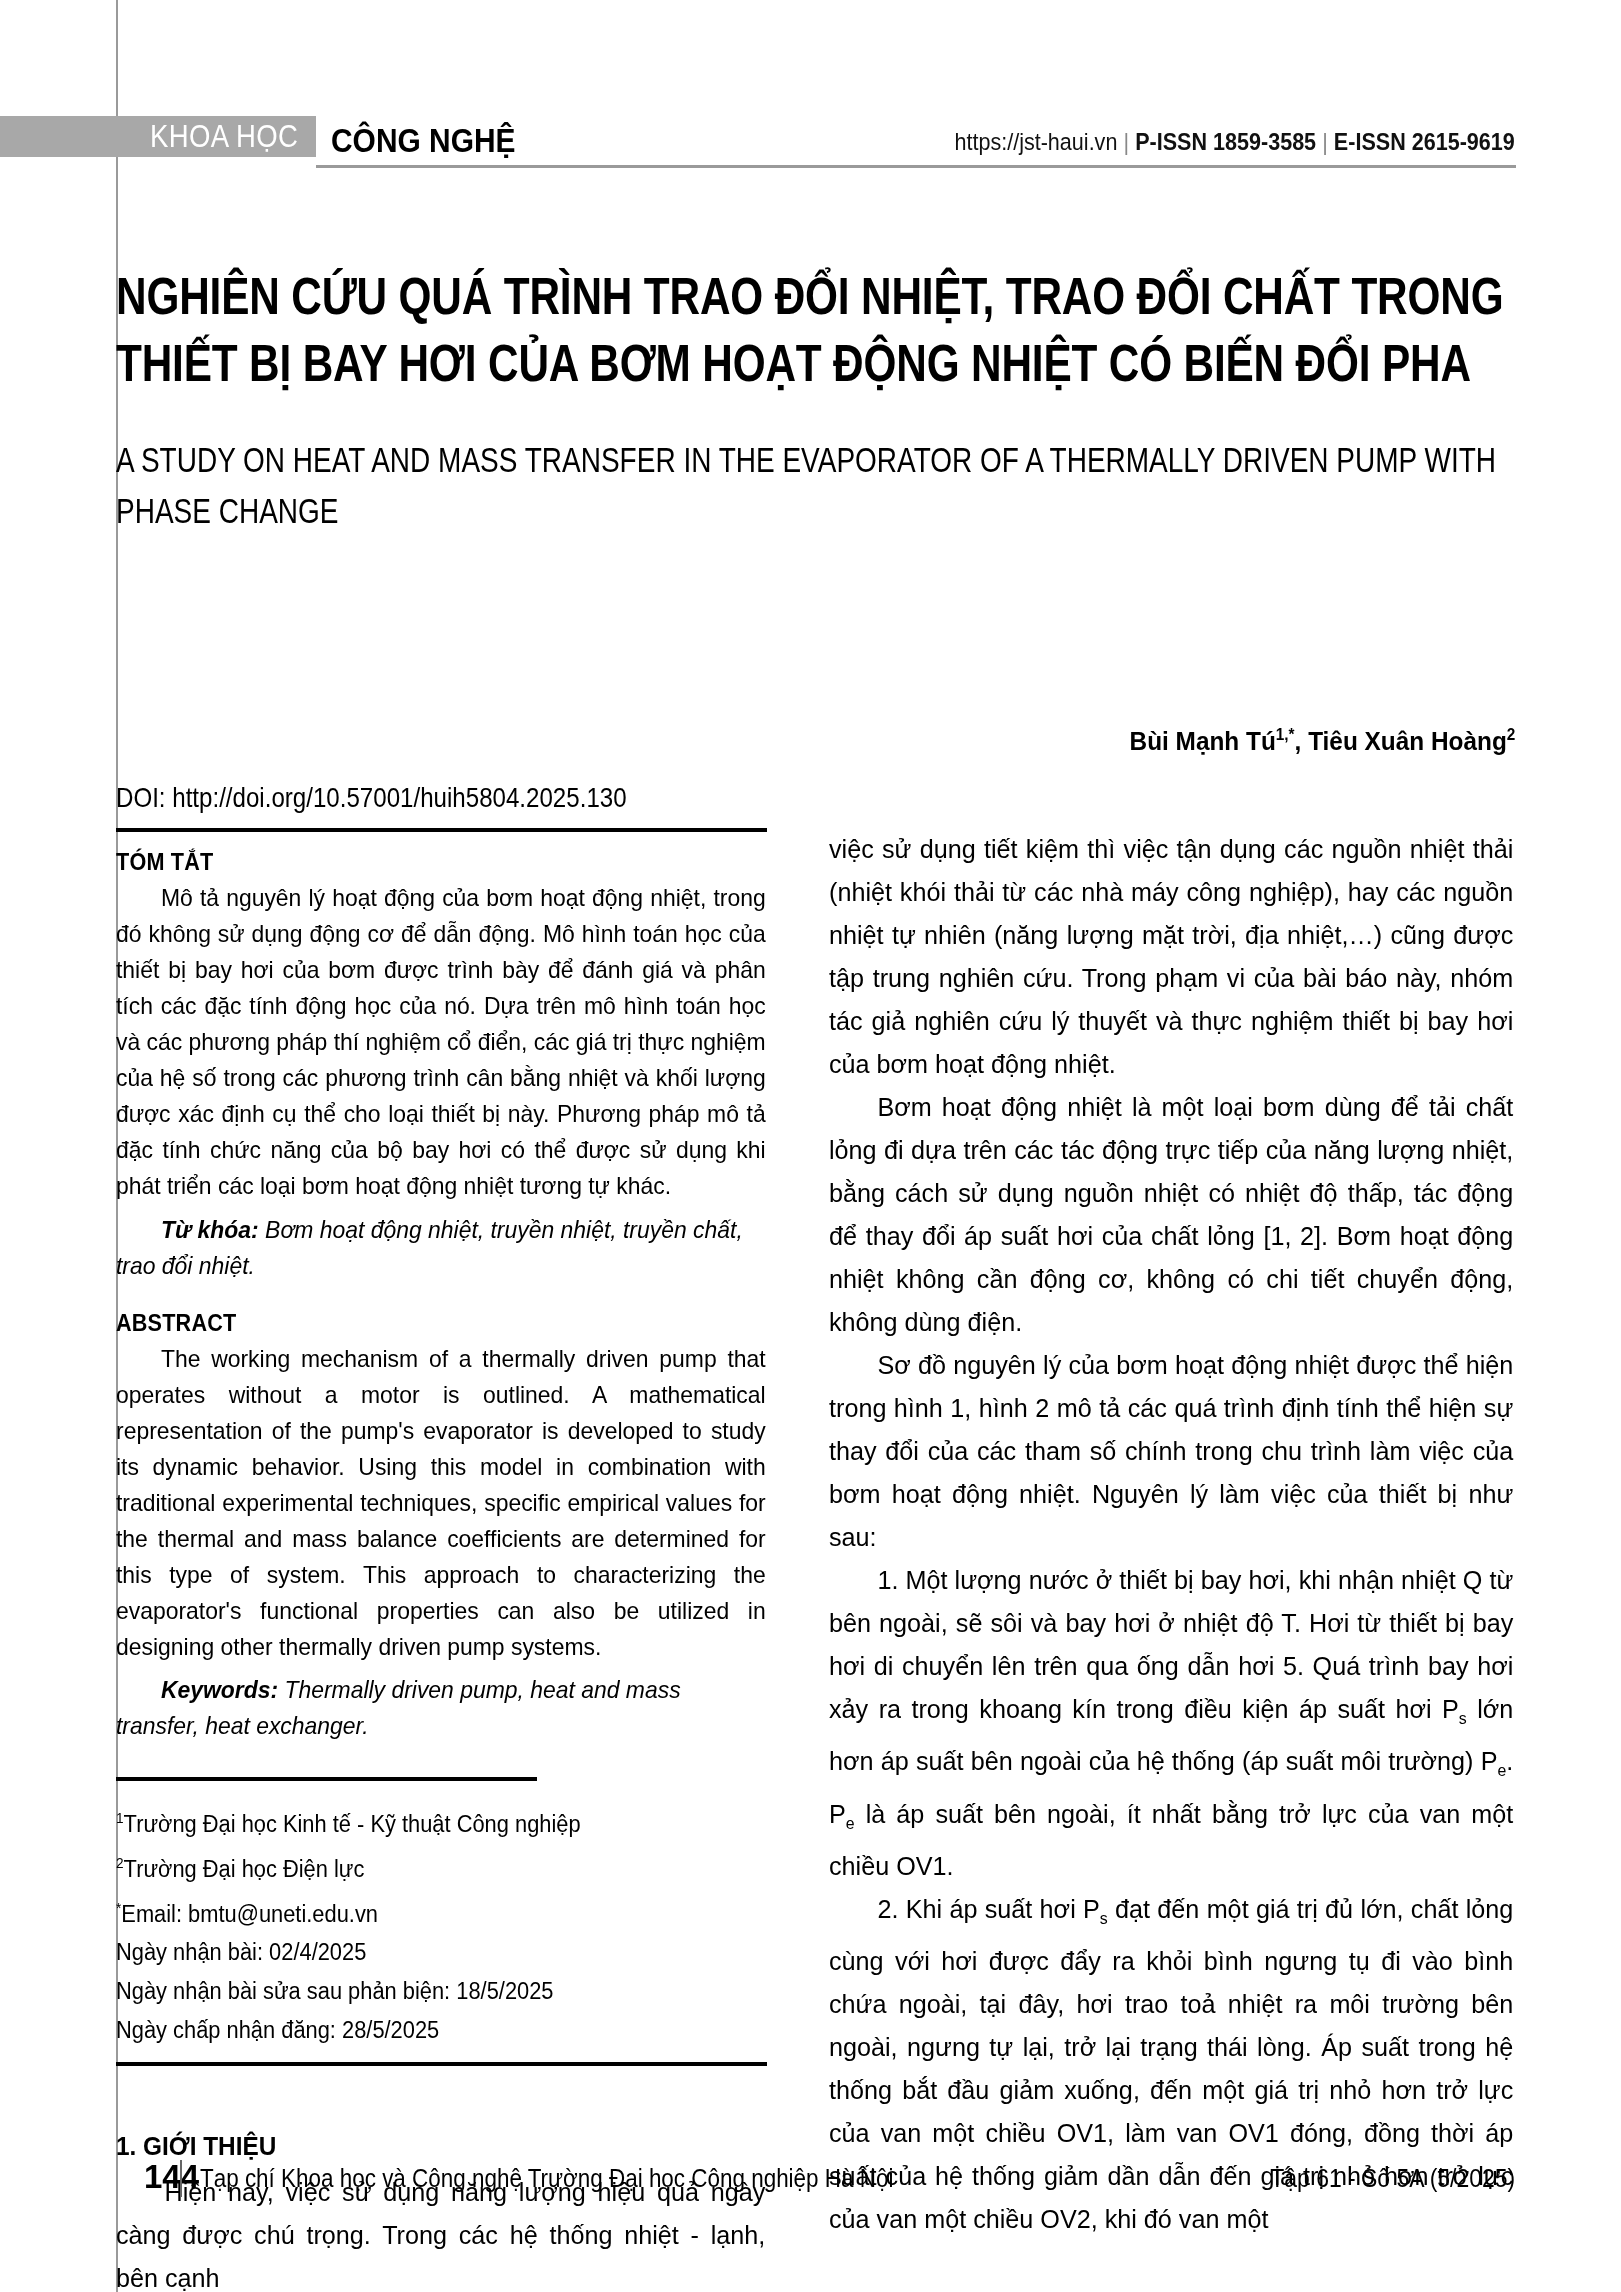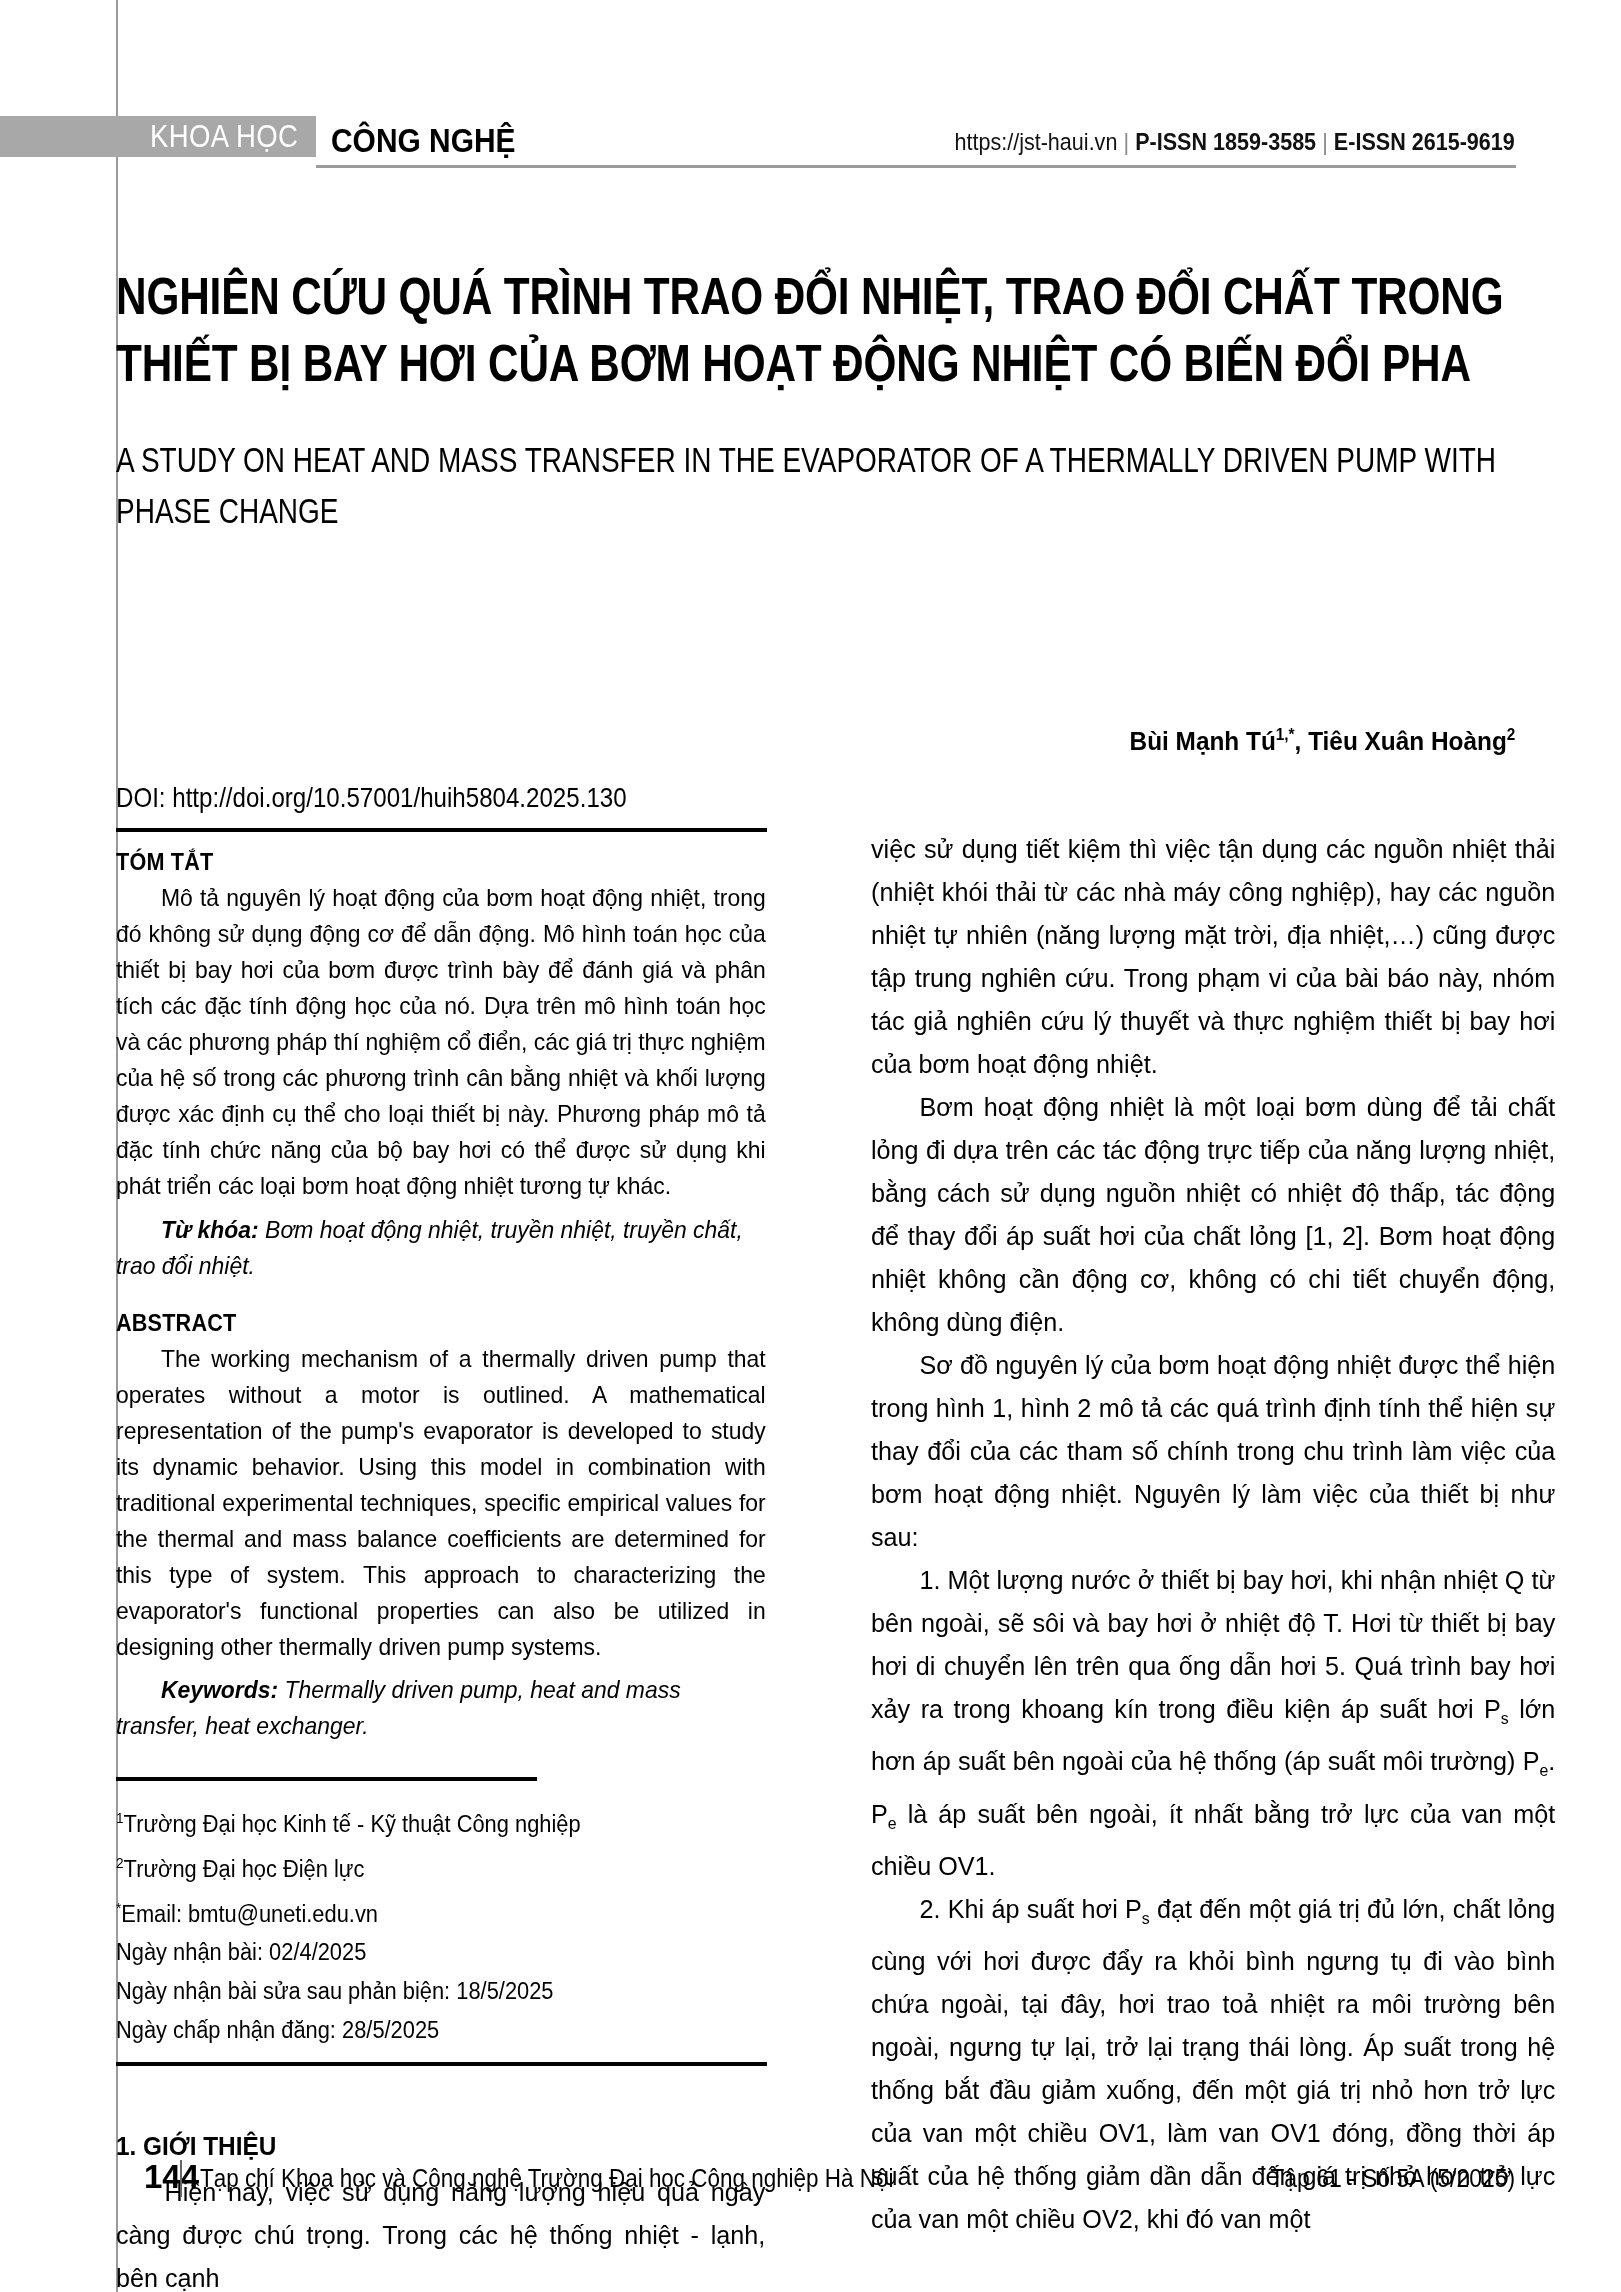--- a/index.html
+++ b/index.html
@@ -150,21 +150,21 @@
 
   
   .col-left {
     position: absolute;
     left: 116px;
     top: 828px;
     width: 651px;
   }
   .col-right {
     position: absolute;
-    left: 871px;
+    left: 829px;
     top: 828px;
     width: 686px;
   }
 
   .rule-thick {
     height: 3.9px;
     background: #000;
     width: 100%;
     margin: 0 0 17.6px 0;
   }

